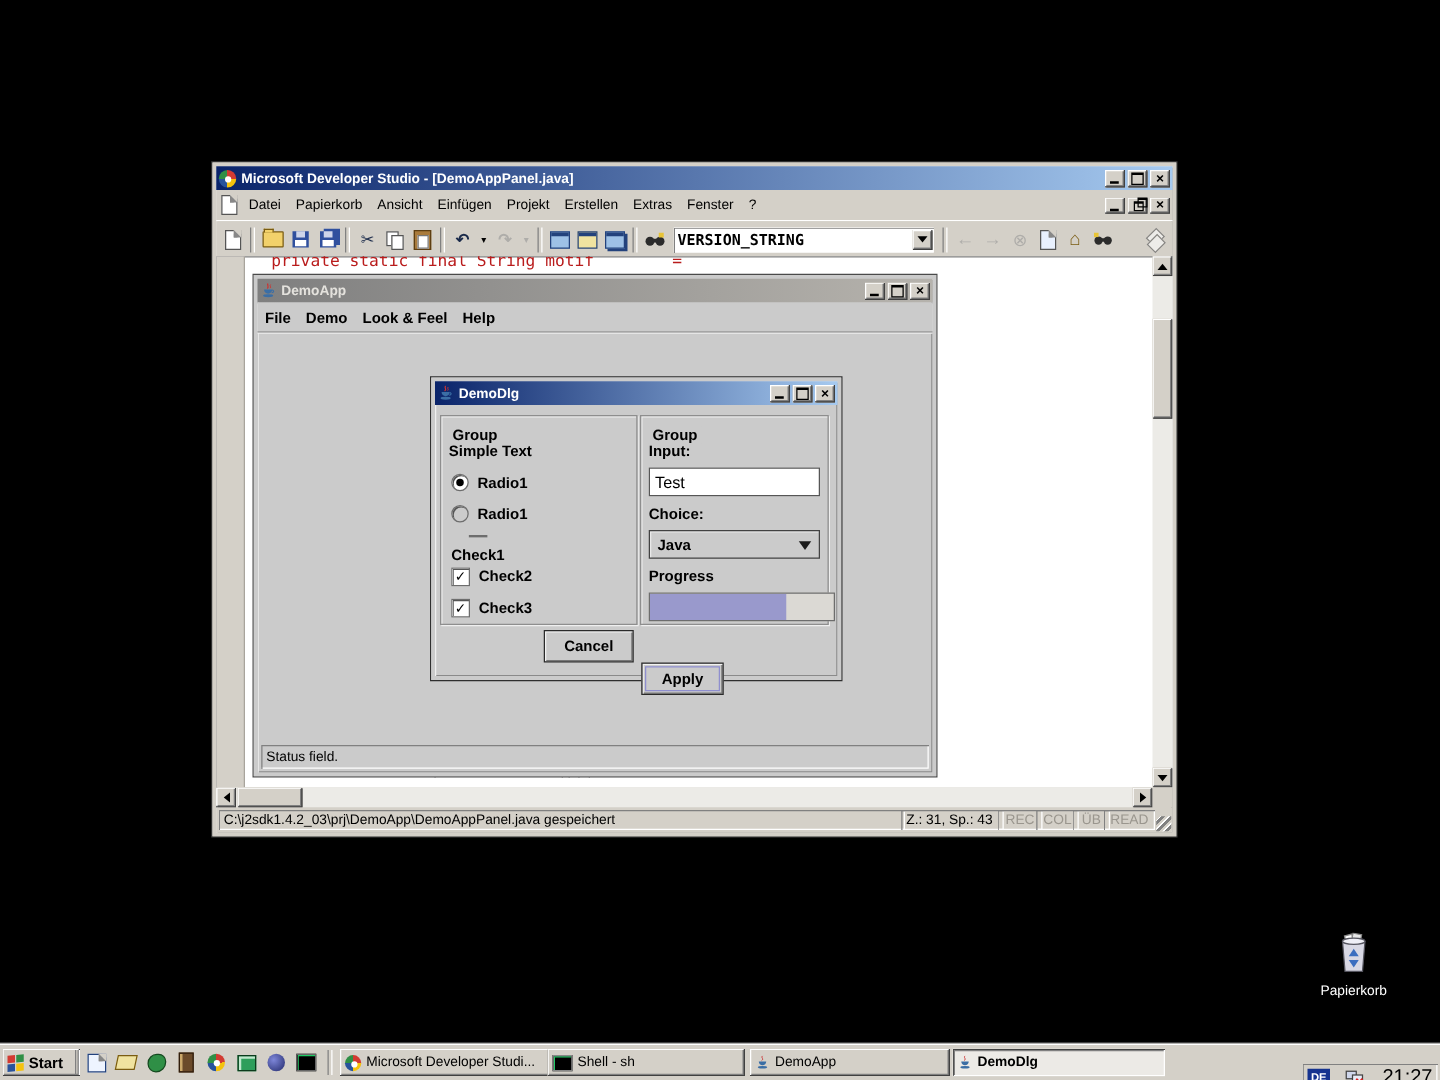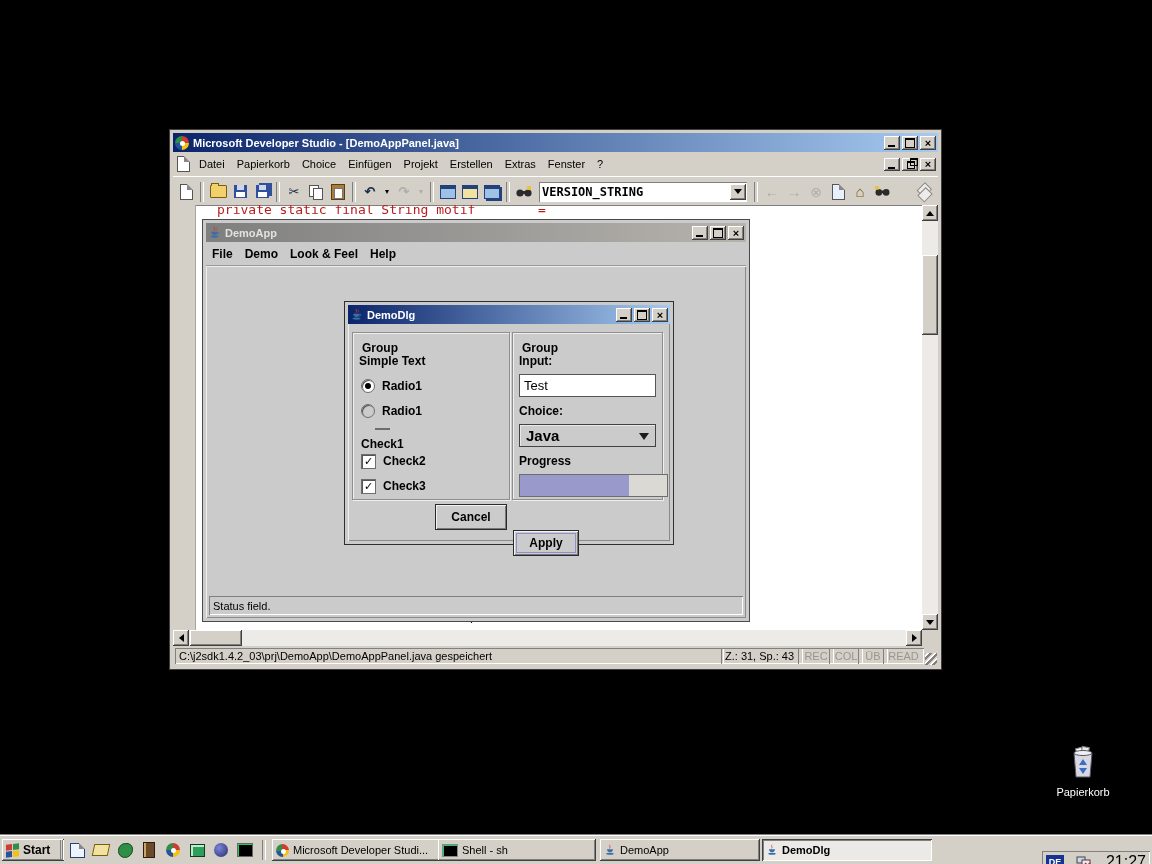--- a/index.html
+++ b/index.html
@@ -68,21 +68,21 @@
   .swing-bold{font-weight:bold;font-size:12px;}
   .groupbox{position:absolute;border:1px solid #8e8e8e;box-shadow:inset 1px 1px 0 #efefef, 1px 1px 0 #efefef;}
   .group-title{position:absolute;top:-8px;left:6px;background:#cbcbcb;padding:0 3px;font-weight:bold;font-size:12px;margin-top:16px;}
   .row{position:absolute;display:flex;align-items:center;gap:7px;height:16px;}
   .radio{width:12px;height:12px;border-radius:50%;border:1px solid #6d6d6d;box-shadow:inset 1px 1px 0 #555;background:#cbcbcb;position:relative;}
   .radio.sel{background:#fff;}
   .radio.sel:after{content:"";position:absolute;left:3px;top:3px;width:6px;height:6px;border-radius:50%;background:#000;}
   .checkbox{width:13px;height:13px;background:#fff;border:1px solid #6d6d6d;box-shadow:inset 1px 1px 0 #555;
             display:flex;align-items:center;justify-content:center;font:bold 11px "DejaVu Sans",sans-serif;color:#000;}
   .jtext{background:#fff;border:1px solid #565656;font-size:13px;padding:0 4px;display:flex;align-items:center;color:#000;}
-  .jcombo{background:#cbcbcb;border:1px solid #424242;display:flex;align-items:center;font-weight:bold;font-size:15px;padding:0 6px;
+  .jcombo{background:#cbcbcb;border:1px solid #424242;display:flex;align-items:center;font-weight:bold;font-size:12px;padding:0 6px;
           box-shadow:inset 1px 1px 0 #e9e9e9;gap:12px;}
   .jcombo .dn{margin-left:auto;width:0;height:0;border:5px solid transparent;border-top:7px solid #1c1c1c;margin-bottom:-6px;}
   .jprogress{background:#dbd9d4;border:1px solid #6d6d6d;position:relative;overflow:hidden;}
   .jprogress .fill{position:absolute;left:0;top:0;bottom:0;background:#9999cc;}
   .jbutton{background:#cbcbcb;border:1px solid #2a2a2a;box-shadow:inset 1px 1px 0 #f2f2f2,inset -1px -1px 0 #777;
            display:flex;align-items:center;justify-content:center;font-weight:bold;font-size:12px;color:#000;position:relative;}
   .focusrect{position:absolute;left:2px;top:2px;right:2px;bottom:2px;border:1px solid #8f8fcf;}
   
   .taskbar{left:0;right:0;bottom:0;height:28px;background:#d4d0c8;border-top:1px solid #fff;box-shadow:0 -1px 0 #808080;}
   .taskbtn{position:absolute;top:3px;height:22px;background:#d4d0c8;display:flex;align-items:center;gap:4px;
@@ -115,21 +115,21 @@
         </span>
     </span>
   </div>
 
   <div class="menubar chrome" style="height:24px;border-bottom:1px solid #fff;">
     <span class="tool" style="width:20px;">
         <i class="i-doc"></i>
       </span>
     <span class="menu-item">Datei</span>
     <span class="menu-item">Papierkorb</span>
-    <span class="menu-item">Choice</span>
+    <span class="menu-item">Ansicht</span>
     <span class="menu-item">Einfügen</span>
     <span class="menu-item">Projekt</span>
     <span class="menu-item">Erstellen</span>
     <span class="menu-item">Extras</span>
     <span class="menu-item">Fenster</span>
     <span class="menu-item">?</span>
     <span style="margin-left:auto;display:flex;margin-right:2px;">
       <span class="tbtn" style="height:13px;">
           <i class="g-min" style="bottom:2px;"></i>
         </span>

